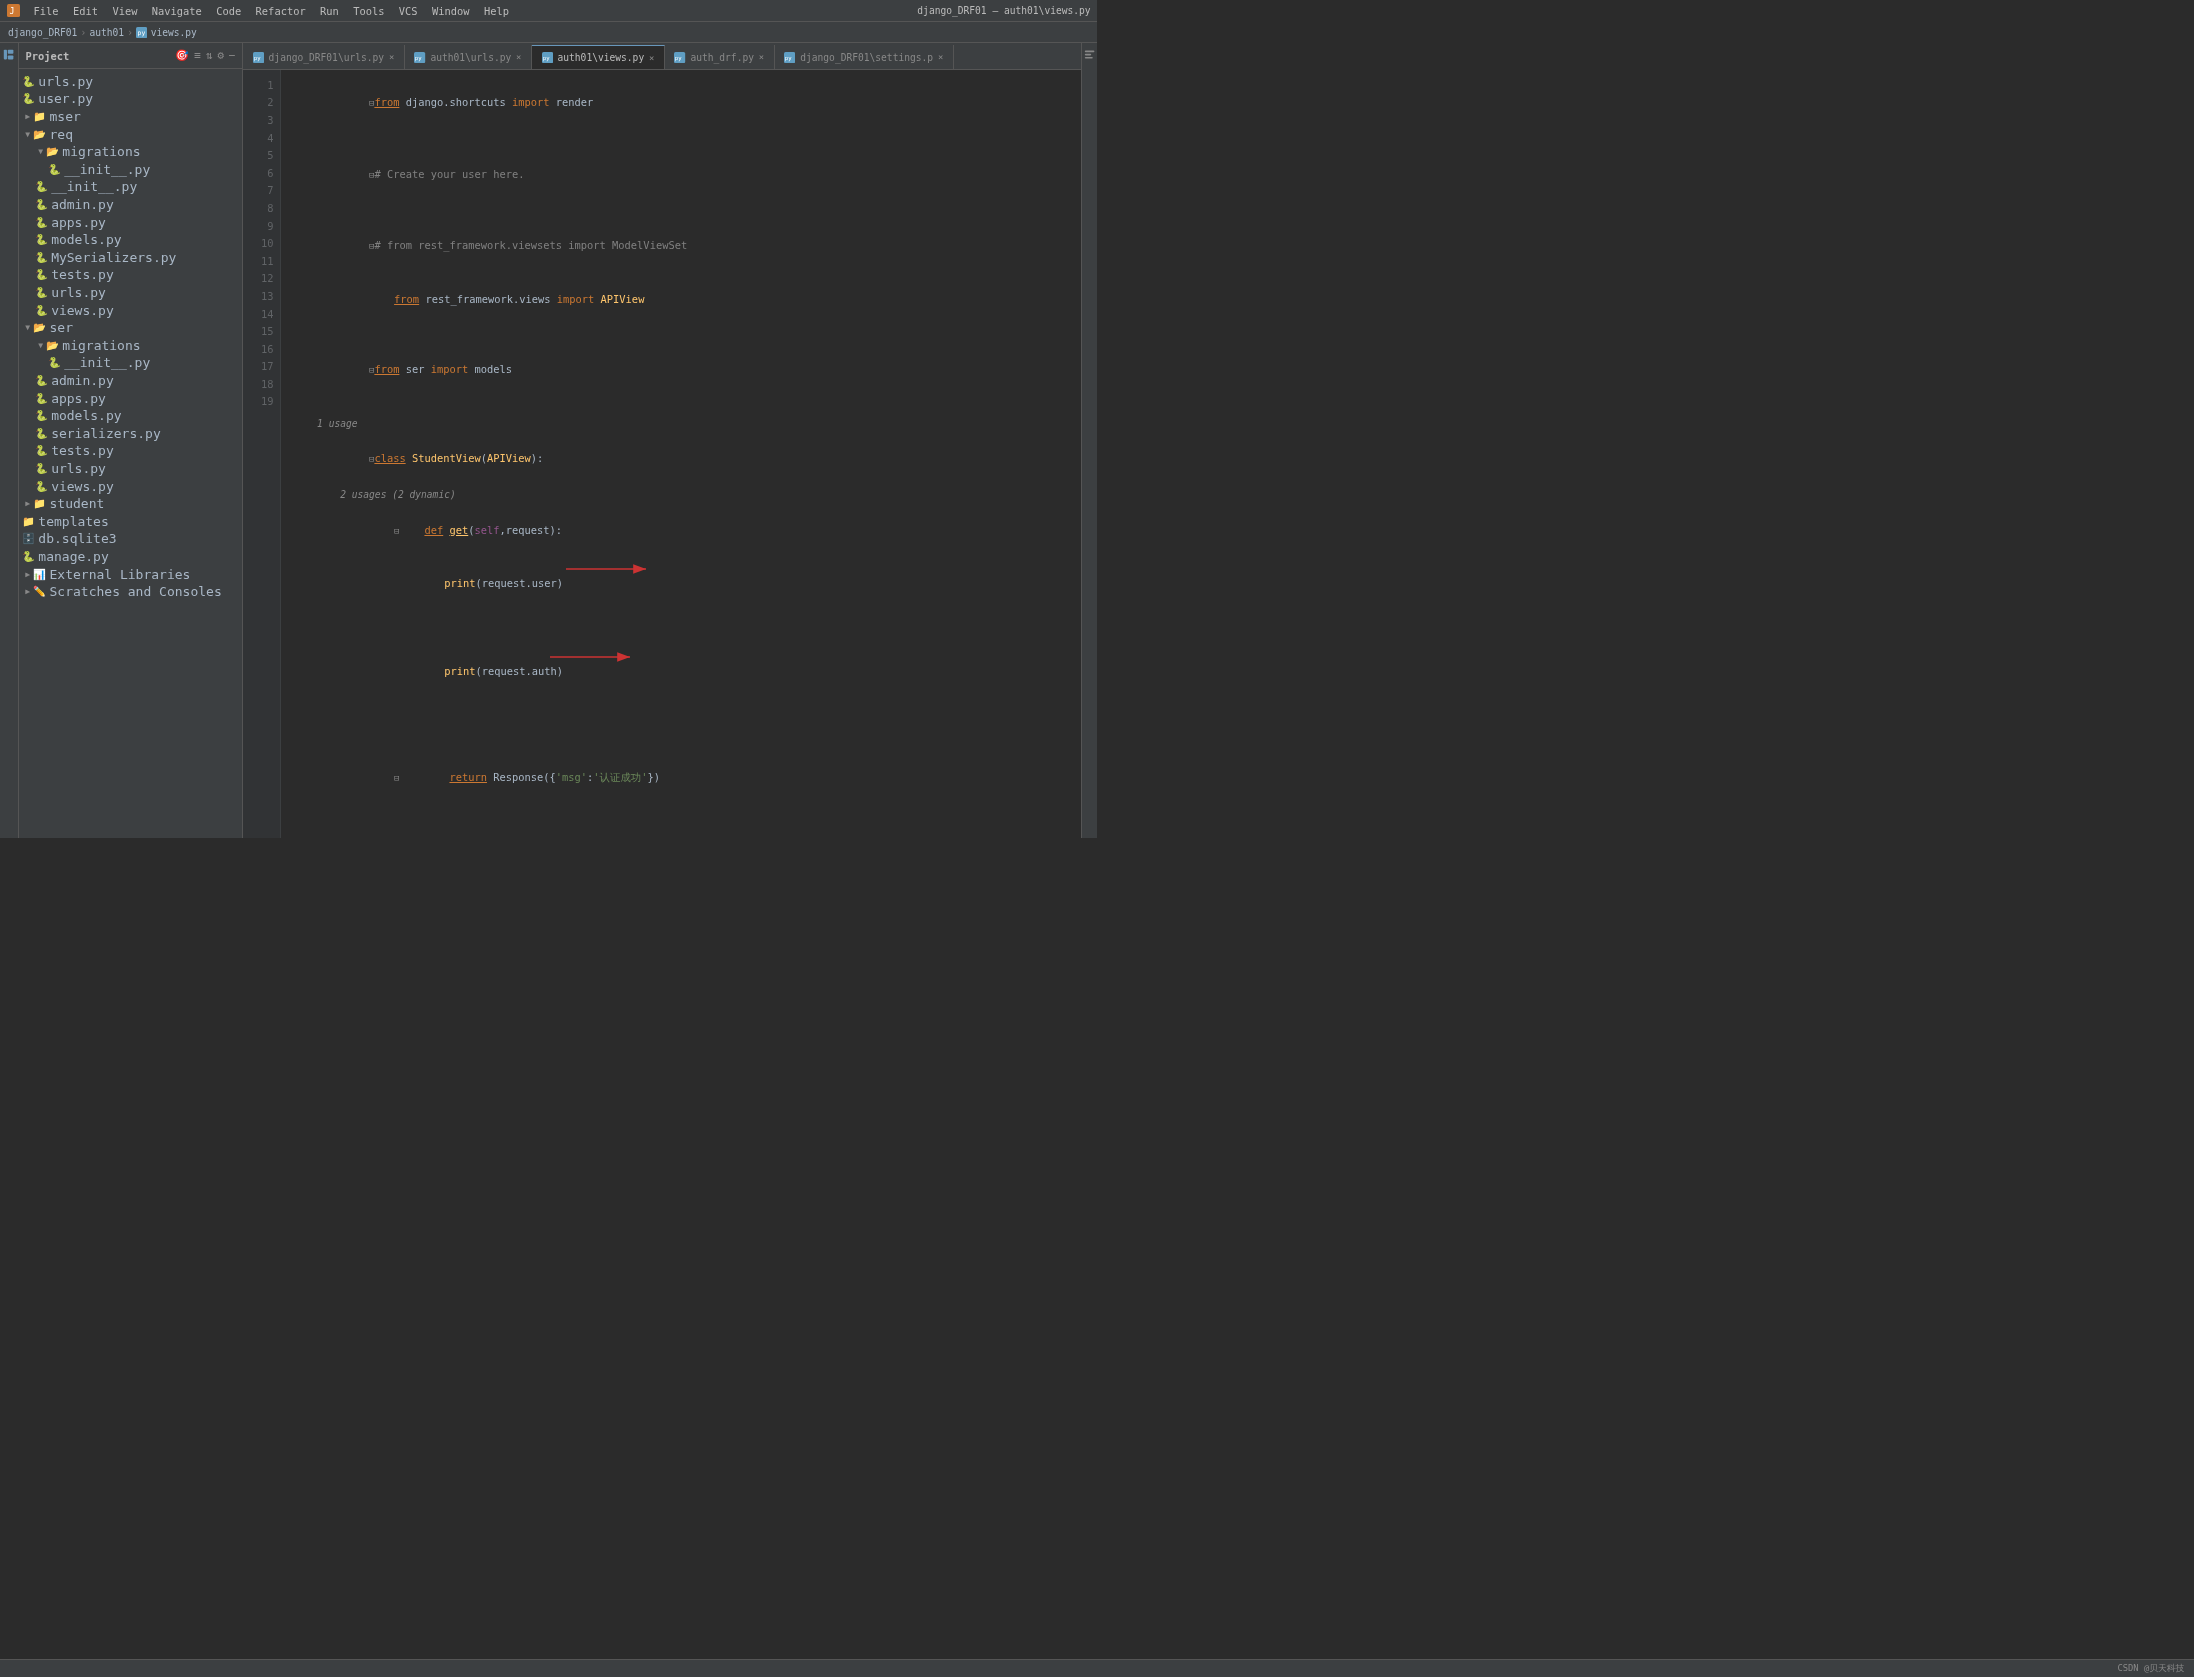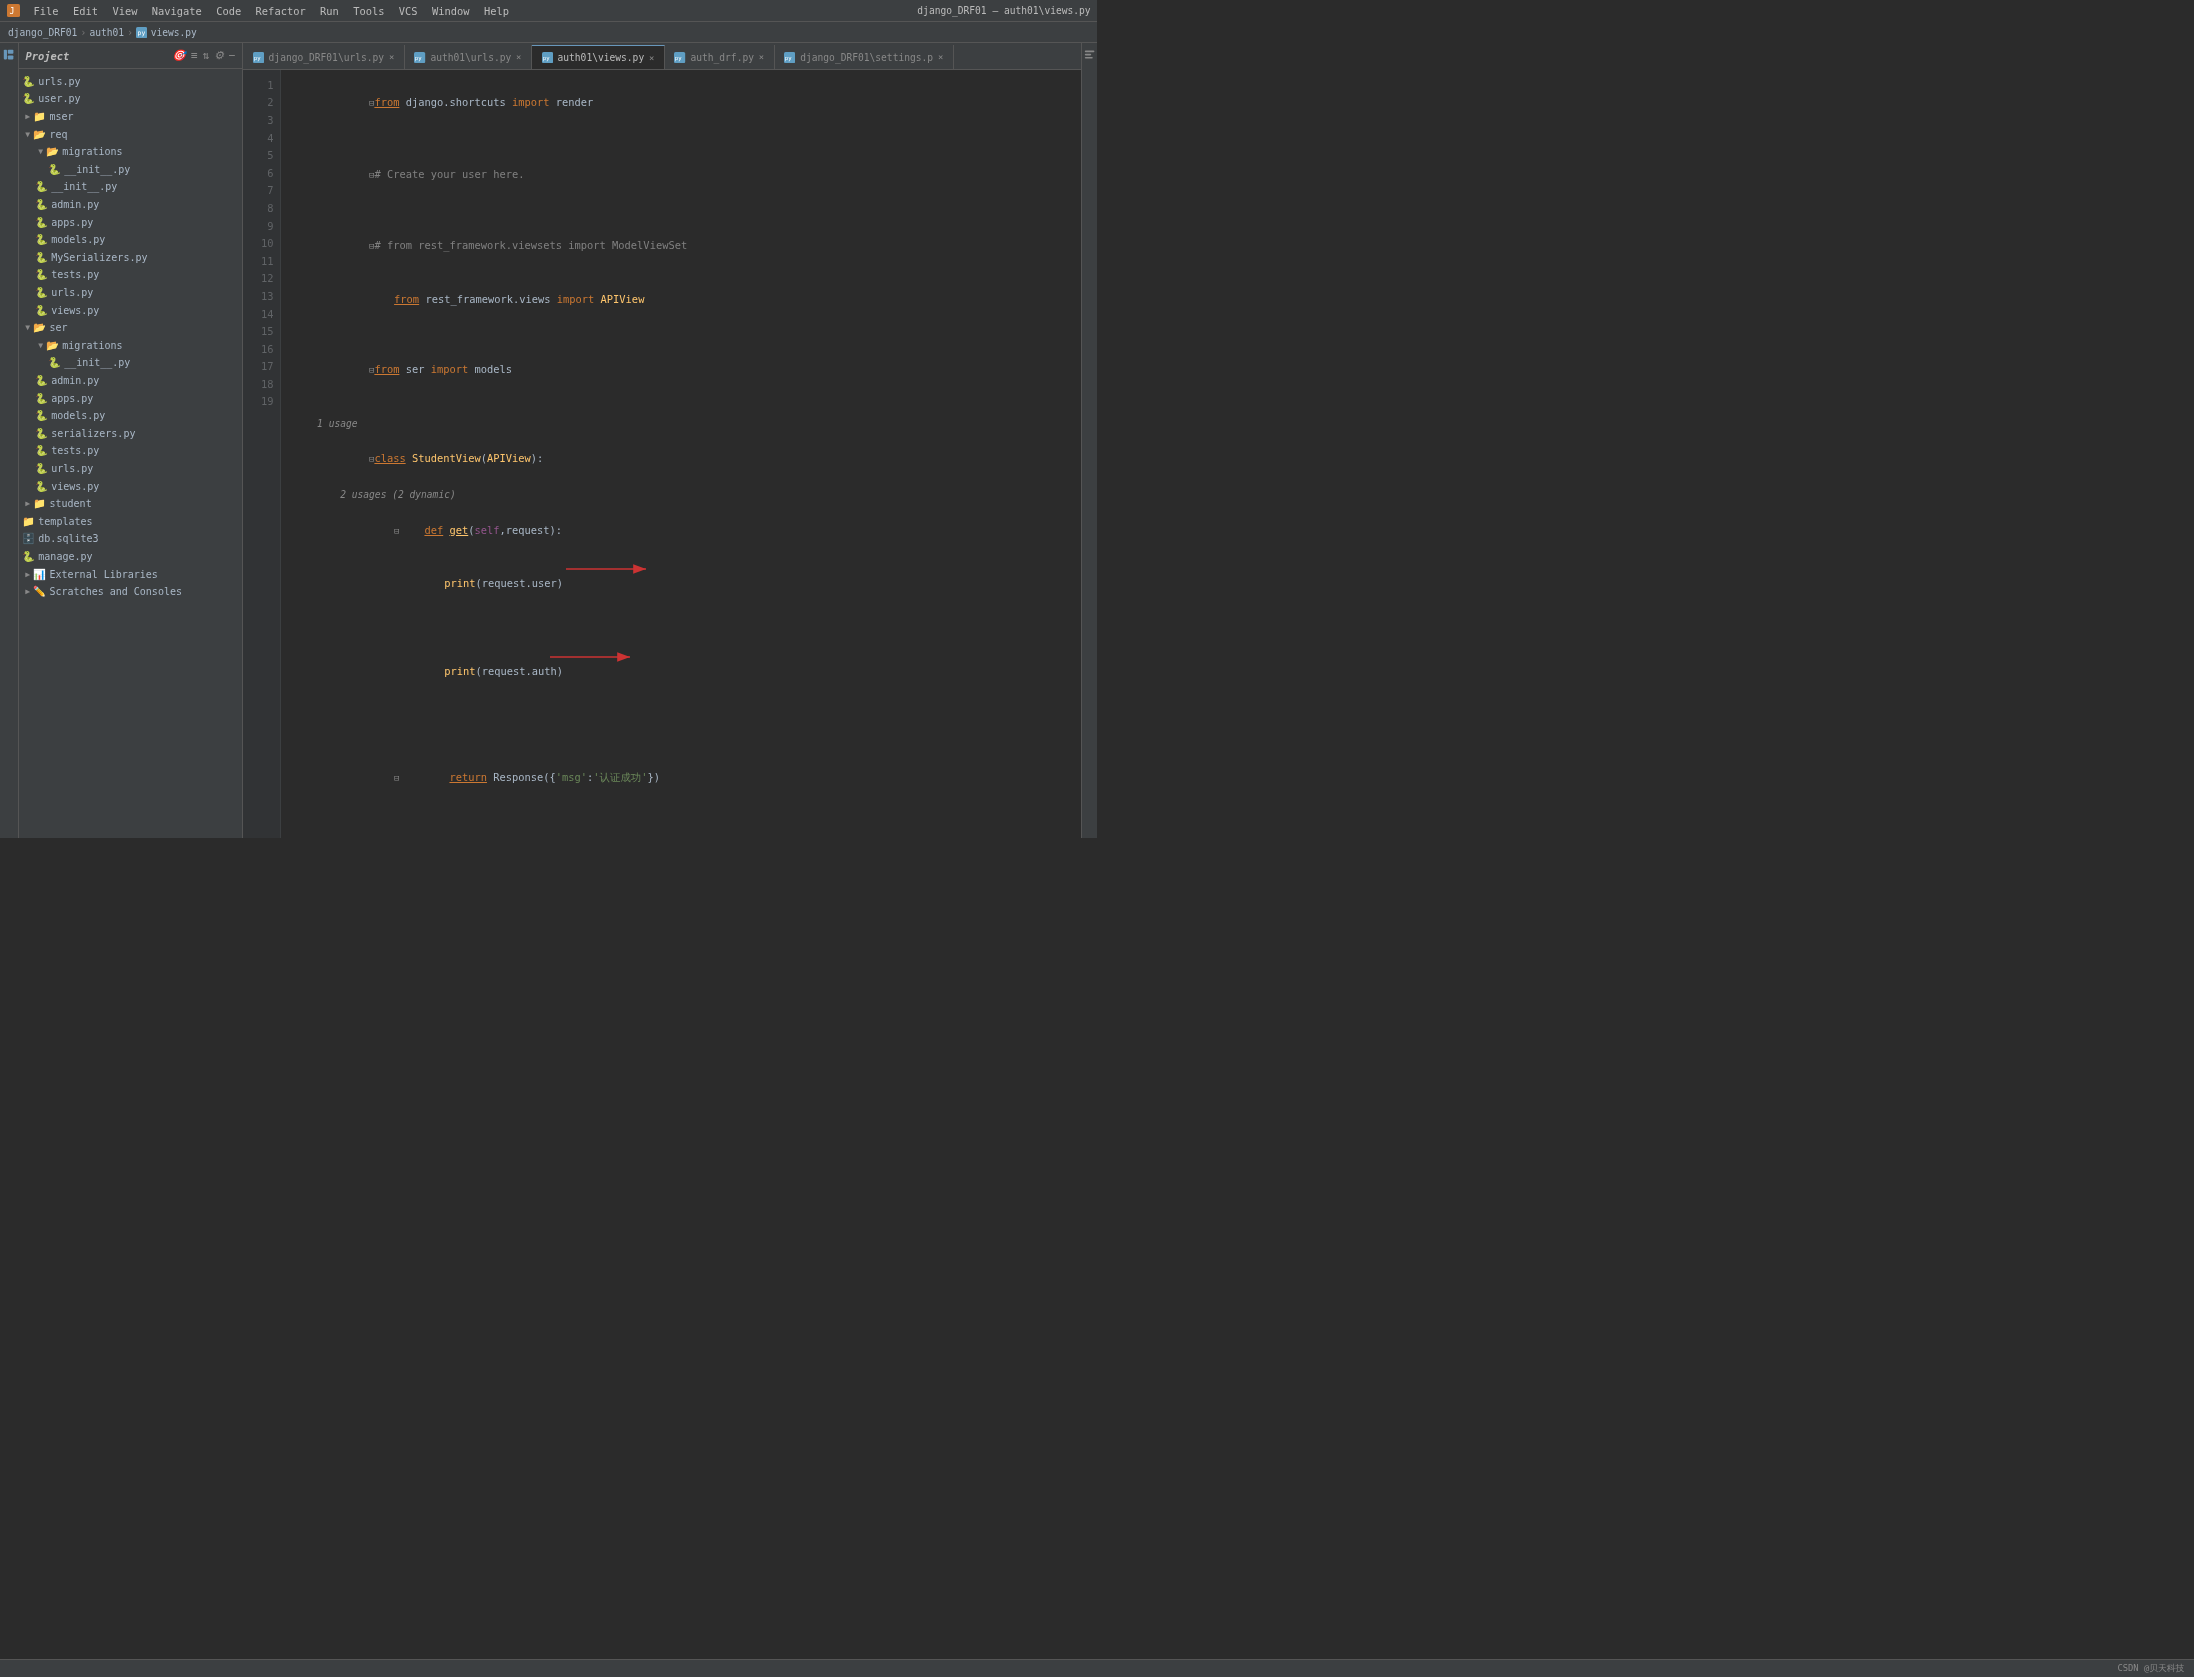--- a/index.html
+++ b/index.html
@@ -74,21 +74,20 @@
       overflow: hidden;
       position: relative;
     }
     .sidebar-header {
       display: flex;
       align-items: center;
       padding: 3.2px 6.4px;
       height: 26px;
       border-bottom: 0.8px solid #555;
       gap: 20px;
-      font-style: italic;
     }
     .sidebar-title {
       font-size: 10.4px;
       font-weight: bold;
       color: #bbbbbb;
       flex: 1;
     }
     .sidebar-icons {
       display: flex;
       gap: 4.8px;
@@ -109,21 +108,21 @@
       align-items: center;
       padding: 1.6px 0;
       cursor: pointer;
       user-select: none;
       white-space: nowrap;
       height: 17.6px;
     }
     .tree-indent { display: inline-block; }
     .tree-arrow { color: #888; font-size: 8px; width: 11.2px; text-align: center; }
     .tree-icon { margin-right: 3.2px; font-size: 10.4px; }
-    .tree-label { font-size: 10px; color: #a9b7c6; }
+    .tree-label { font-size: 13px; color: #a9b7c6; }
     .tree-label.folder { color: #a9b7c6; }
 
     
     .editor-area {
       flex: 1;
       display: flex;
       flex-direction: column;
       background: #2b2b2b;
     }
 

